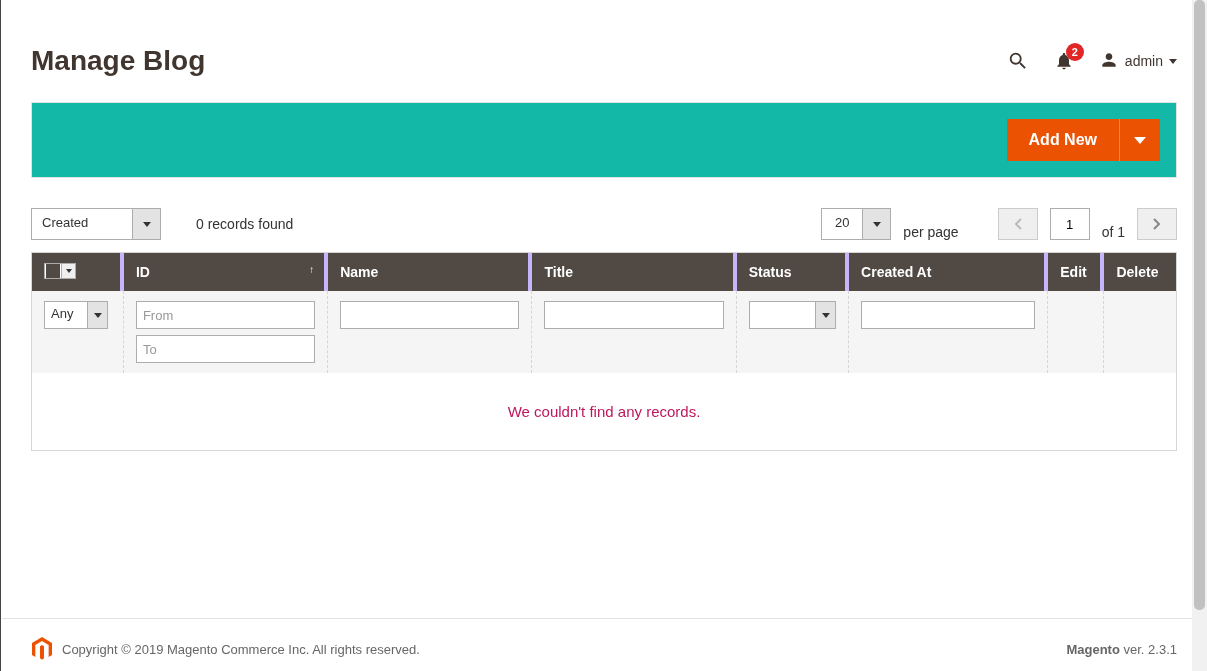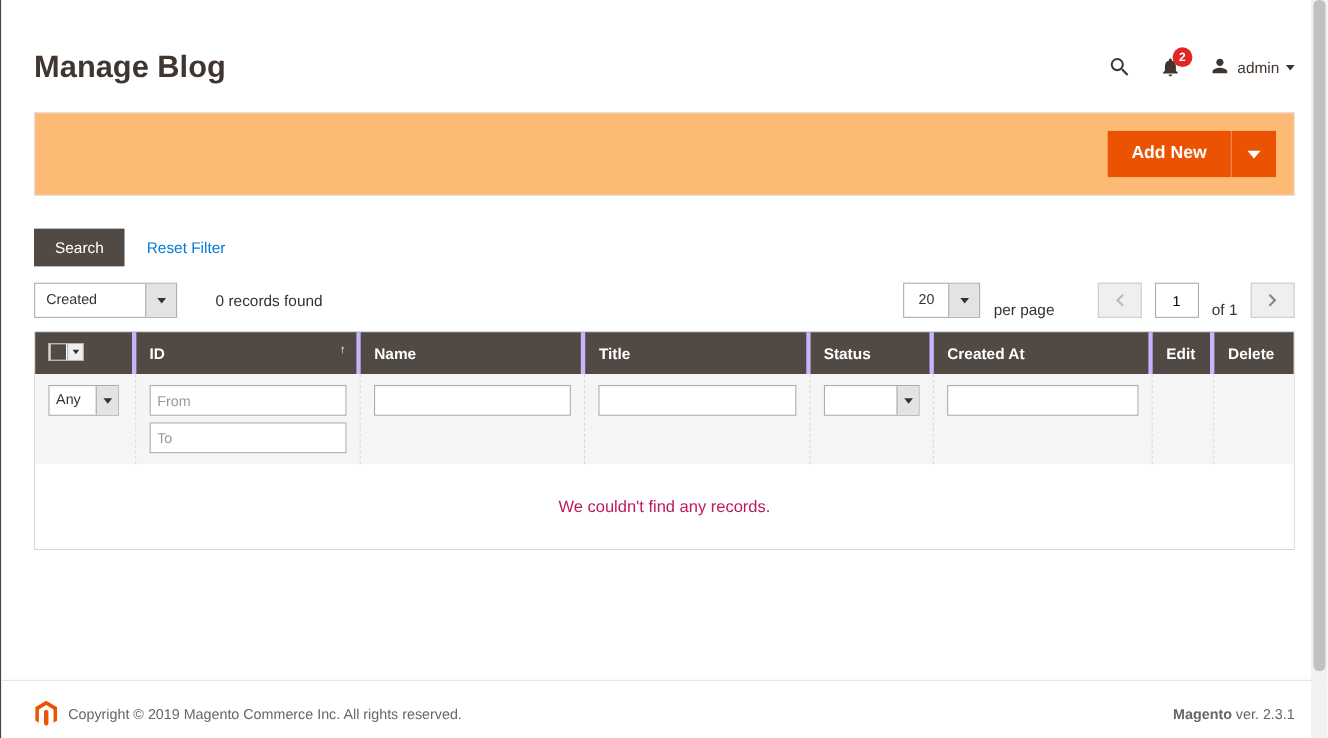--- a/index.html
+++ b/index.html
@@ -68,21 +68,21 @@
       color: #41362f;
     }
     .caret-down {
       width: 0;
       height: 0;
       border-left: 4px solid transparent;
       border-right: 4px solid transparent;
       border-top: 5px solid #41362f;
     }
     .add-new-bar {
-      background: #fdba74;
+      background: #14b8a6;
       border: 1px solid #e3e3e3;
       padding: 16px;
       display: flex;
       justify-content: flex-end;
       margin-bottom: 30px;
     }
     .add-new-btn {
       display: flex;
       align-items: stretch;
       cursor: pointer;
@@ -397,24 +397,20 @@
 
   <div class="add-new-bar">
     <div class="add-new-btn">
       <button class="add-new-main">Add New</button>
       <button class="add-new-toggle">
         <span class="caret"></span>
       </button>
     </div>
   </div>
 
-  <div class="grid-controls-top">
-    <button class="search-btn">Search</button>
-    <a class="reset-filter">Reset Filter</a>
-  </div>
 
   <div class="grid-controls-bottom">
     <div class="controls-left">
       <div class="select-box">
         <div class="select-label">Created</div>
         <div class="select-arrow">
             <span class="caret"></span>
           </div>
       </div>
       <span class="records-found">0 records found</span>

